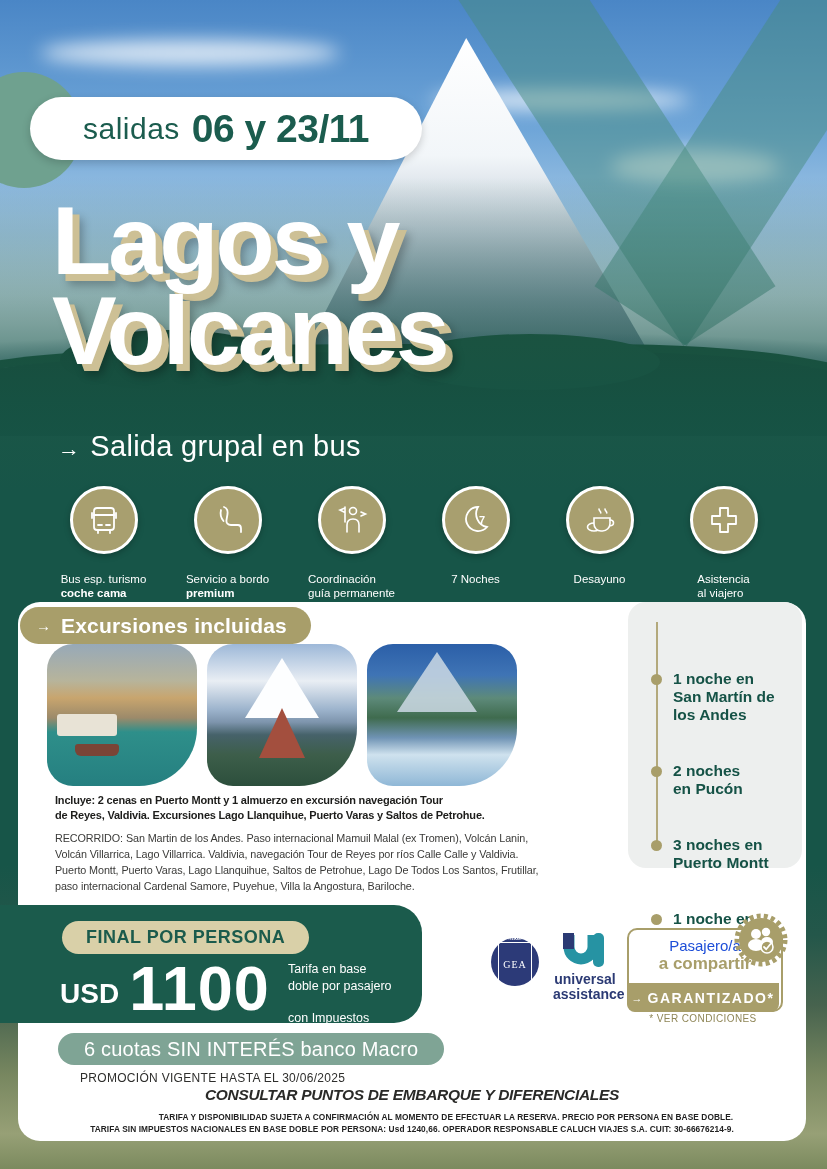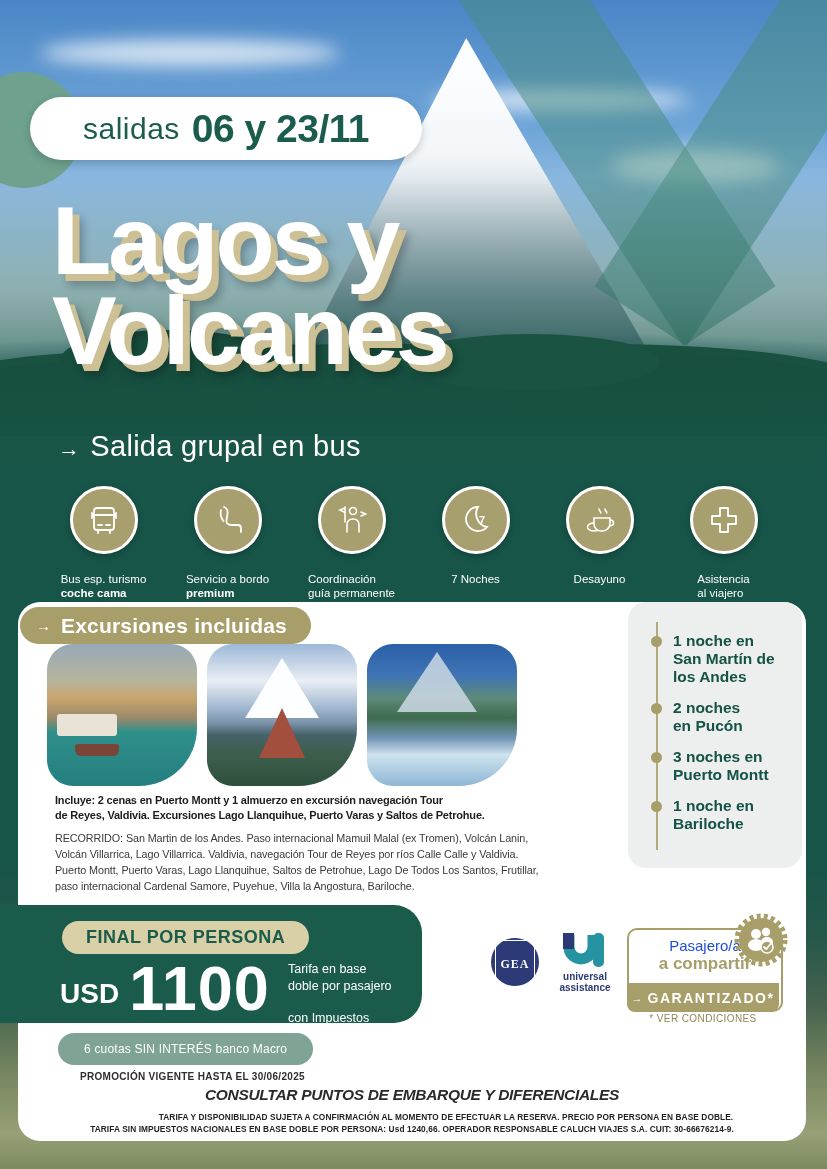--- a/index.html
+++ b/index.html
@@ -45,21 +45,21 @@
   .feature{width:124px;display:flex;flex-direction:column;align-items:center;}
   .fcircle{width:62px;height:62px;border-radius:50%;background:#a89f6f;border:3px solid #fff;
     display:flex;align-items:center;justify-content:center;box-shadow:0 2px 6px rgba(0,0,0,.25);}
   .flabel{margin-top:18px;color:#fff;font-size:11.5px;text-align:left;line-height:1.25;}
   .flabel .b{font-weight:700;}
   
   .panel{position:absolute;left:18px;top:602px;width:788px;height:539px;background:#fff;border-radius:22px;}
   .nights-card{position:absolute;left:628px;top:602px;width:174px;height:266px;background:#edefee;border-radius:18px;}
   .nights-line{position:absolute;left:656px;top:622px;width:2px;height:228px;background:#b3a97c;}
   .nights{position:absolute;left:640px;top:632px;width:160px;}
-  .night{display:flex;margin-bottom:13px;}
+  .night{display:flex;margin-bottom:13px;margin-top:38px;}
   .night .dot{flex:0 0 11px;width:11px;height:11px;border-radius:50%;background:#a89e6a;margin:4px 11px 0 11px;}
   .night .txt{color:#155246;font-weight:700;font-size:15.5px;line-height:1.16;white-space:pre-line;}
   
   .exc-pill{position:absolute;left:20px;top:607px;height:37px;padding:0 24px 0 16px;background:#a89e6a;border-radius:20px;
     display:flex;align-items:center;gap:10px;color:#fff;}
   .exc-pill .arr{font-size:15px;}
   .exc-pill .lbl{font-size:21px;font-weight:700;letter-spacing:.2px;}
   .photos{position:absolute;left:47px;top:644px;display:flex;gap:10px;}
   .photo{width:150px;height:142px;border-radius:26px 26px 58px 26px;overflow:hidden;position:relative;}
   .photo.p1{background:linear-gradient(180deg,#97a9b8 0%,#b7b49b 26%,#c8a56e 38%,#9c8a6a 52%,#2e8f8a 62%,#257f80 100%);}
@@ -80,37 +80,37 @@
     padding:6px 24px;font-size:18px;font-weight:700;letter-spacing:.5px;}
   .price-line{position:absolute;left:60px;top:52px;display:flex;align-items:flex-end;}
   .price-cur{color:#fff;font-size:28px;font-weight:600;margin:0 10px 10px 0;}
   .price-amt{color:#fff;font-size:63px;font-weight:800;letter-spacing:1px;line-height:1;}
   .price-note{position:absolute;left:288px;top:40px;color:#fff;font-size:12.5px;line-height:1.3;white-space:pre-line;}
   .price-note .nb{font-weight:400;text-align:right;}
   
   .gea{position:absolute;left:491px;top:938px;width:48px;height:48px;border-radius:50%;background:#2c3a78;
     display:flex;flex-direction:column;align-items:center;justify-content:center;}
   .gea .orb{width:12px;height:12px;border-radius:50%;border:1.5px dotted #fff;margin-bottom:2px;}
-  .gea .box{border:1.2px solid #fff;color:#fff;font-family:"Liberation Serif",serif;font-size:12px;letter-spacing:1px;padding:16px 4px;font-weight:bold;}
+  .gea .box{border:1.2px solid #fff;color:#fff;font-family:"Liberation Serif",serif;font-size:10px;letter-spacing:1px;padding:16px 4px;}
   .ua{position:absolute;left:553px;top:933px;width:64px;text-align:center;}
-  .ua-text{color:#2b3a74;font-weight:700;font-size:10px;line-height:1.05;margin-top:1px;}
+  .ua-text{color:#2b3a74;font-weight:700;font-size:14px;line-height:1.05;margin-top:1px;}
   
   .guar{position:absolute;left:627px;top:928px;width:152px;height:80px;background:#fff;border:2px solid #a89e6a;border-radius:10px;}
   .guar .l1{margin-top:8px;text-align:center;color:#1d4ed8;font-size:15px;line-height:1.1;}
   .guar .l2{text-align:center;color:#a89e6a;font-size:17px;font-weight:800;line-height:1.1;}
   .guar-strip{position:absolute;left:-2px;bottom:-2px;width:152px;height:29px;background:#a89e6a;border-radius:0 0 8px 8px;
     display:flex;align-items:center;justify-content:center;gap:5px;color:#fff;}
   .guar-strip .arr{font-size:11px;}
   .guar-strip .g{font-size:14px;font-weight:600;letter-spacing:1.5px;}
   .guar-cond{position:absolute;left:627px;top:1013px;width:152px;text-align:center;color:#8f8657;font-size:10px;letter-spacing:.4px;}
   .seal{position:absolute;left:733px;top:912px;}
   
   .cuotas{position:absolute;left:58px;top:1033px;height:32px;padding:0 26px;background:#7fa495;border-radius:18px;
-    display:flex;align-items:center;color:#fff;font-size:12px;font-weight:400;letter-spacing:.2px;}
-  .promo{position:absolute;left:80px;top:1071px;color:#2e2e2c;font-size:10px;font-weight:700;letter-spacing:.3px;}
+    display:flex;align-items:center;color:#fff;font-size:20px;font-weight:400;letter-spacing:.2px;}
+  .promo{position:absolute;left:80px;top:1071px;color:#2e2e2c;font-size:12px;font-weight:400;letter-spacing:.3px;}
   
   .foot-head{position:absolute;left:18px;top:1086px;width:788px;text-align:center;color:#2a2a28;
     font-size:15.5px;font-weight:800;font-style:italic;letter-spacing:-.3px;}
   .foot-line{position:absolute;left:18px;width:788px;text-align:center;color:#222;font-size:8.3px;font-weight:600;letter-spacing:.1px;}
   .fl1{top:1112px;padding-left:34px;}.fl2{top:1124px;}
   svg{display:block;}
 </style>
 </head>
 <body>
 

